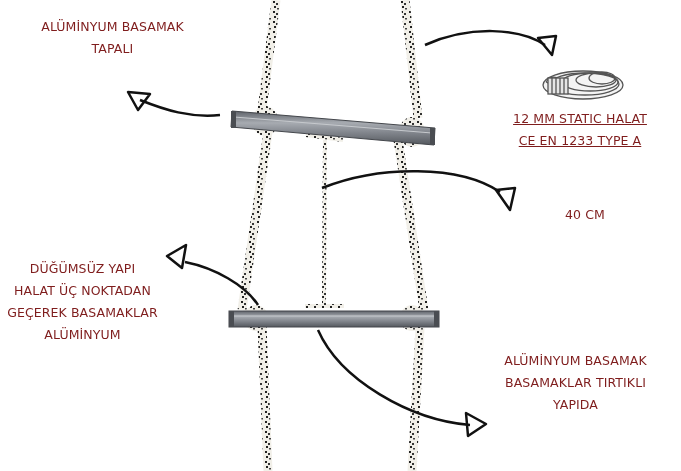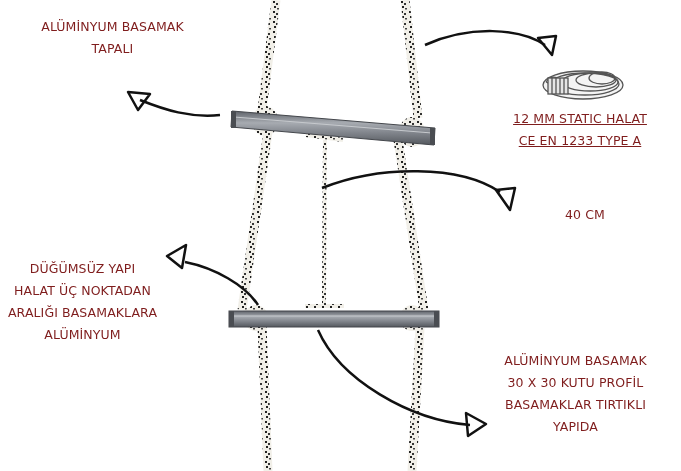--- a/index.html
+++ b/index.html
@@ -110,22 +110,21 @@
   <div>CE EN 1233 TYPE A</div>
 </div>
 
 <div class="label" style="left:510px; top:204px; width:150px;">
   <div>40 CM</div>
 </div>
 
 <div class="label" style="left:0px; top:244px; width:165px;margin-top:14px;">
   <div>DÜĞÜMSÜZ YAPI</div>
   <div>HALAT ÜÇ NOKTADAN</div>
-  <div>ARALIĞI BASAMAKLARA</div>
+  <div>GEÇEREK BASAMAKLAR</div>
   <div>ALÜMİNYUM</div>
 </div>
 
 <div class="label" style="left:488px; top:350px; width:175px;">
   <div>ALÜMİNYUM BASAMAK</div>
-  <div>30 X 30 KUTU PROFİL</div>
   <div>BASAMAKLAR TIRTIKLI</div>
   <div>YAPIDA</div>
 </div>
 
 </body></html>

